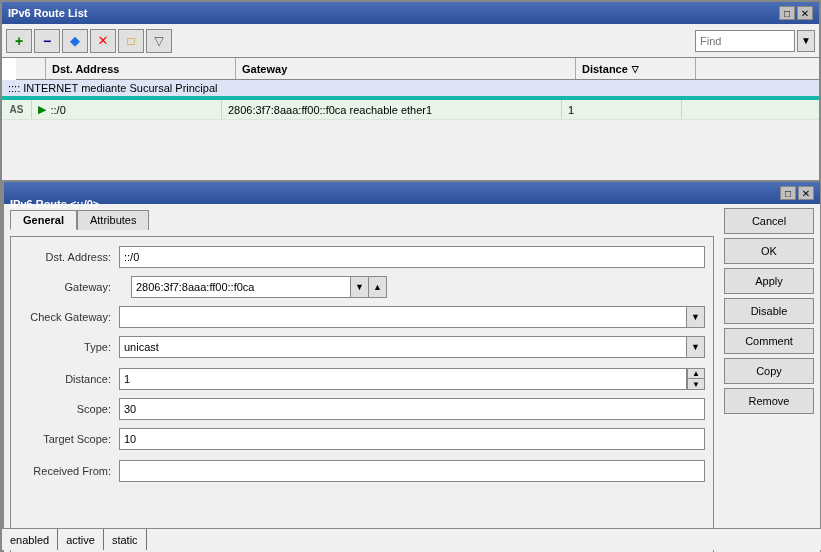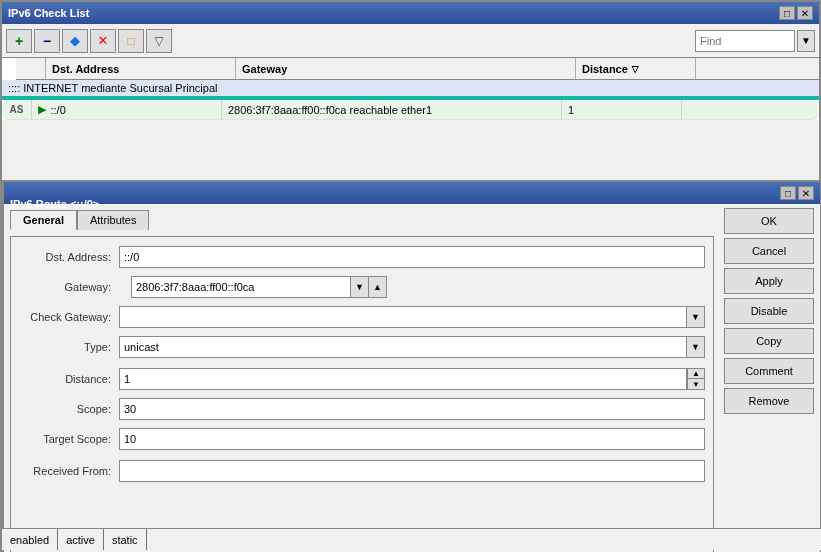--- a/index.html
+++ b/index.html
@@ -138,21 +138,20 @@
       display: flex;
       align-items: center;
     }
     .data-row {
       display: flex;
       align-items: center;
       border-bottom: 1px solid #e0e0e0;
       height: 20px;
       background: #e8f4e8;
       cursor: pointer;
-      border-radius: 7px;
     }
     .cell-icon { width: 30px; display: flex; align-items: center; justify-content: center; border-right: 1px solid #d0d0d0; height: 100%; }
     .cell { padding: 1px 6px; font-size: 11px; border-right: 1px solid #d0d0d0; height: 100%; display: flex; align-items: center; }
 
     
     .inner-dialog {
       position: absolute;
       top: 122px;
       left: 0px;
       width: 820px;
@@ -368,21 +367,21 @@
       position: relative;
       flex: 1;
     }
   </style>
 </head>
 <body>
 
 <div class="outer-window">
 
   <div class="title-bar">
-    <span class="title-bar-title">IPv6 Check List</span>
+    <span class="title-bar-title">IPv6 Route List</span>
     <div class="title-bar-controls">
       <button class="title-btn">□</button>
       <button class="title-btn">✕</button>
     </div>
   </div>
 
   <div class="toolbar">
     <button class="toolbar-btn" style="color:green; font-size:14px; font-weight:bold;">+</button>
     <button class="toolbar-btn" style="color:navy; font-size:14px; font-weight:bold;">−</button>
     <button class="toolbar-btn" style="color:#1a6fe8; font-size:13px;">◆</button>
@@ -495,26 +494,26 @@
 
             <div class="form-row" style="margin-top:8px;">
               <span class="form-label">Received From:</span>
               <input class="form-input form-input-full" type="text" value="" style="">
             </div>
 
           </div>
         </div>
 
         <div class="dialog-sidebar">
+          <button class="sidebar-btn">Cancel</button>
           <button class="sidebar-btn">OK</button>
-          <button class="sidebar-btn">Cancel</button>
           <button class="sidebar-btn">Apply</button>
           <button class="sidebar-btn">Disable</button>
+          <button class="sidebar-btn">Comment</button>
           <button class="sidebar-btn">Copy</button>
-          <button class="sidebar-btn">Comment</button>
           <button class="sidebar-btn">Remove</button>
         </div>
       </div>
     </div>
 
     <div class="status-bar">
       <div class="status-cell">enabled</div>
       <div class="status-cell">active</div>
       <div class="status-cell">static</div>
     </div>

